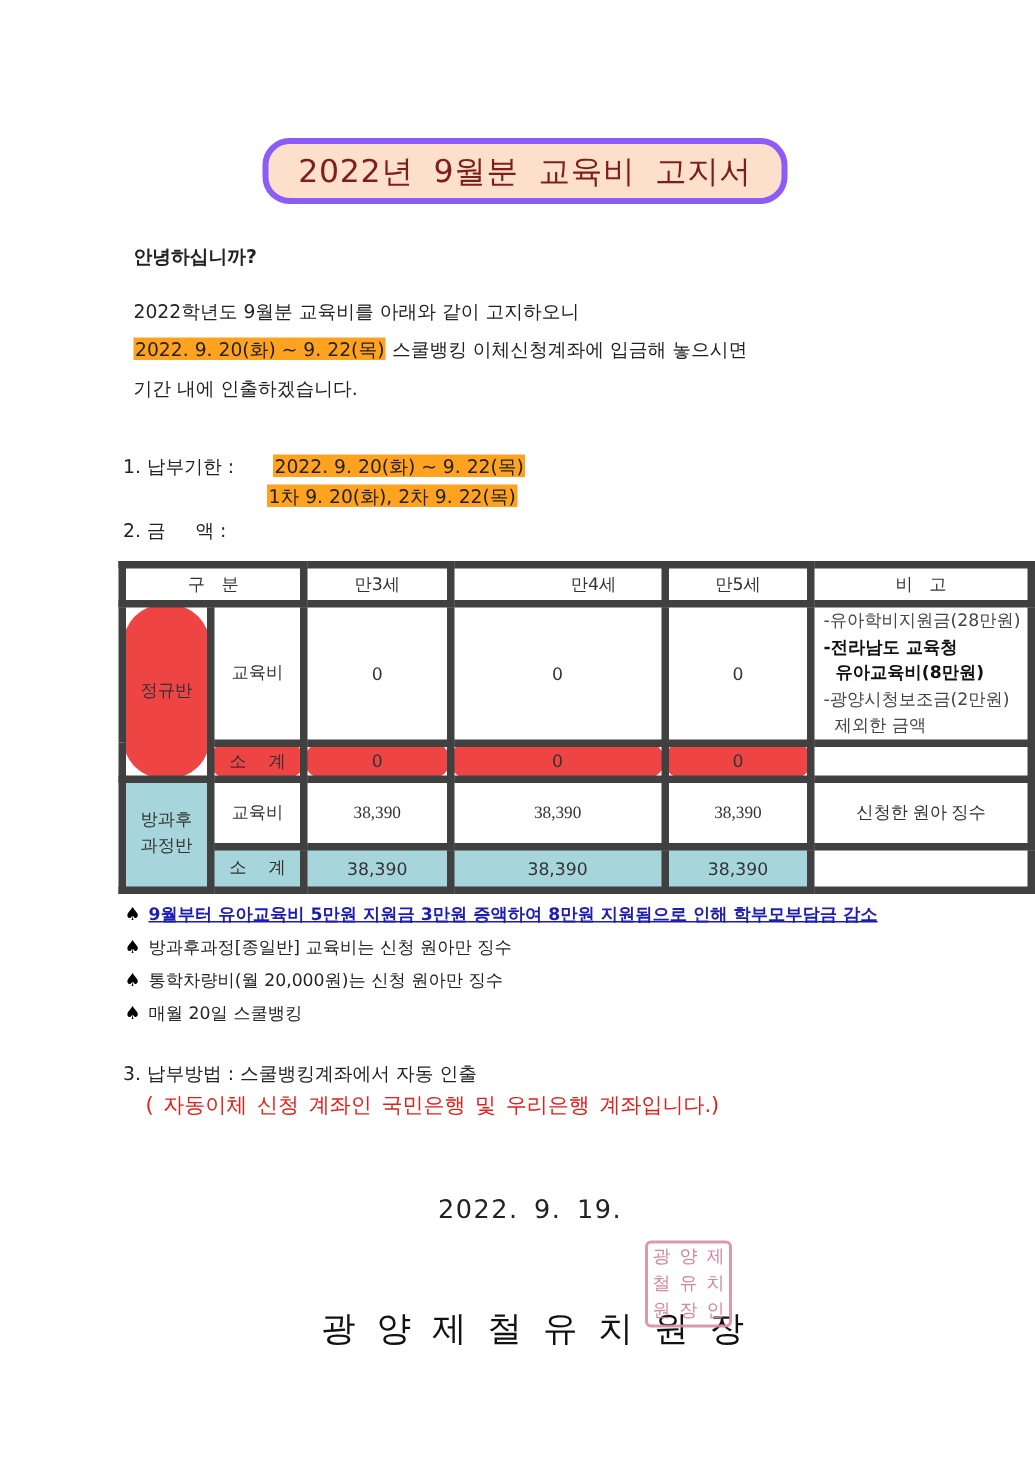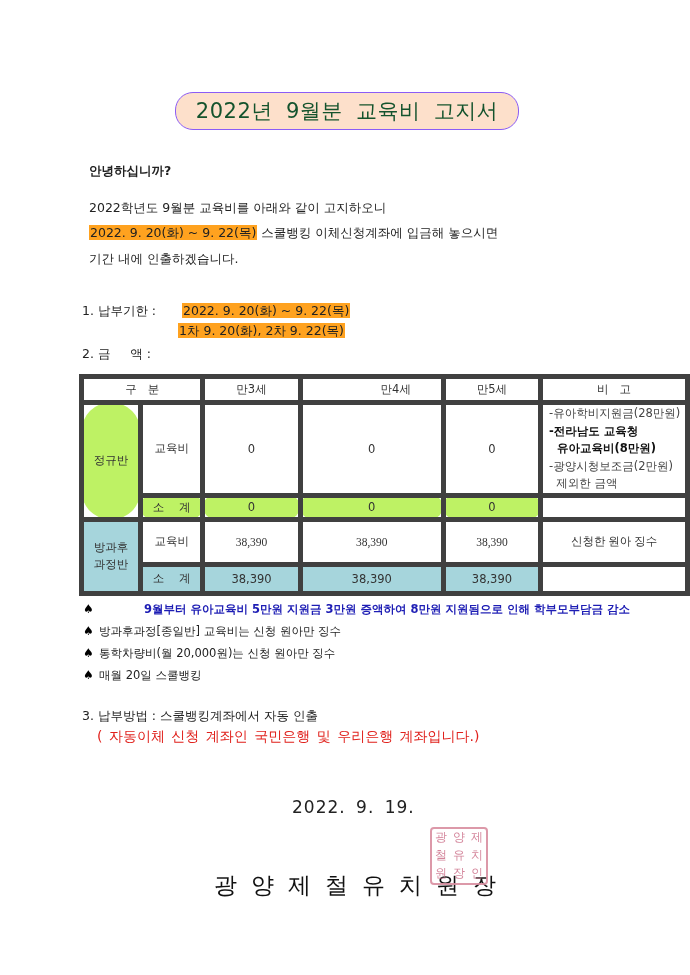--- a/index.html
+++ b/index.html
@@ -1,36 +1,36 @@
 <!DOCTYPE html>
 <html><head>
   <meta charset="utf-8">
   <style>
     html, body { margin: 0; padding: 0; background: #ffffff; }
     body { width: 690px; height: 975px; position: relative; overflow: hidden;
            font-family: "DejaVu Sans", "Liberation Sans", sans-serif; color: #222; }
     .abs { position: absolute; }
     .title-box { left: 175px; top: 92px; width: 342px; height: 36px; background: #fde0cb;
-                 border: 1px solid #8b5cf6; border-radius: 18px; display: flex; align-items: center;
-                 justify-content: center; font-size: 21px; color: #14532d; letter-spacing: 0.5px; word-spacing: 6px; }
+                 border: 4px solid #8b5cf6; border-radius: 18px; display: flex; align-items: center;
+                 justify-content: center; font-size: 21px; color: #7f1d1d; letter-spacing: 0.5px; word-spacing: 6px; }
     .t13 { font-size: 12.5px; }
     .greet { left: 89px; top: 163px; font-weight: bold; }
     .line { left: 89px; white-space: nowrap; }
     .hl { background: #ffa21f; padding: 0 1px; margin-top: 32px; }
     .item { left: 82px; white-space: nowrap; font-size: 12.5px; }
     table.fee { position: absolute; left: 79px; top: 374px; border-collapse: collapse; font-size: 11.5px; color: #333; }
     table.fee td { border: 5px solid #404040; text-align: center; padding: 0; }
-    .yellow { background: #bef264; border-radius: 27px; }
+    .yellow { background: #ef4444; border-radius: 27px; }
     .teal { background: #a6d5dc; }
     .note-list { text-align: left !important; padding-left: 6px !important; line-height: 17.5px; color: #444; }
     .note-list b { color: #111; }
     .bullets { left: 83px; top: 598px; font-size: 11.5px; }
     .bullets div { height: 22px; white-space: nowrap; display: flex; align-items: center; }
     .spade { font-size: 12px; width: 16px; display: inline-block; color: #000; }
-    .link-text { color: #1d1db4; font-weight: bold; margin-left: 45px; }
+    .link-text { color: #1d1db4; text-decoration: underline; font-weight: bold; }
     .red { color: #e0201b; font-size: 14px; word-spacing: 2px; }
     .date { left: 292px; top: 797px; font-size: 17px; letter-spacing: 1px; word-spacing: 4px; text-align: right; }
     .sign { left: 214px; top: 870px; font-size: 23px; letter-spacing: 14px; color: #111; }
     .seal { left: 430px; top: 827px; width: 54px; height: 54px; border: 2px solid #d98ea0;
             border-radius: 4px; display: grid; grid-template-columns: repeat(3, 1fr);
             grid-template-rows: repeat(3, 1fr); color: #d07a92; font-size: 12px;
             text-align: center; line-height: 17px; opacity: 0.9; }
   </style>
 </head>
 <body>

